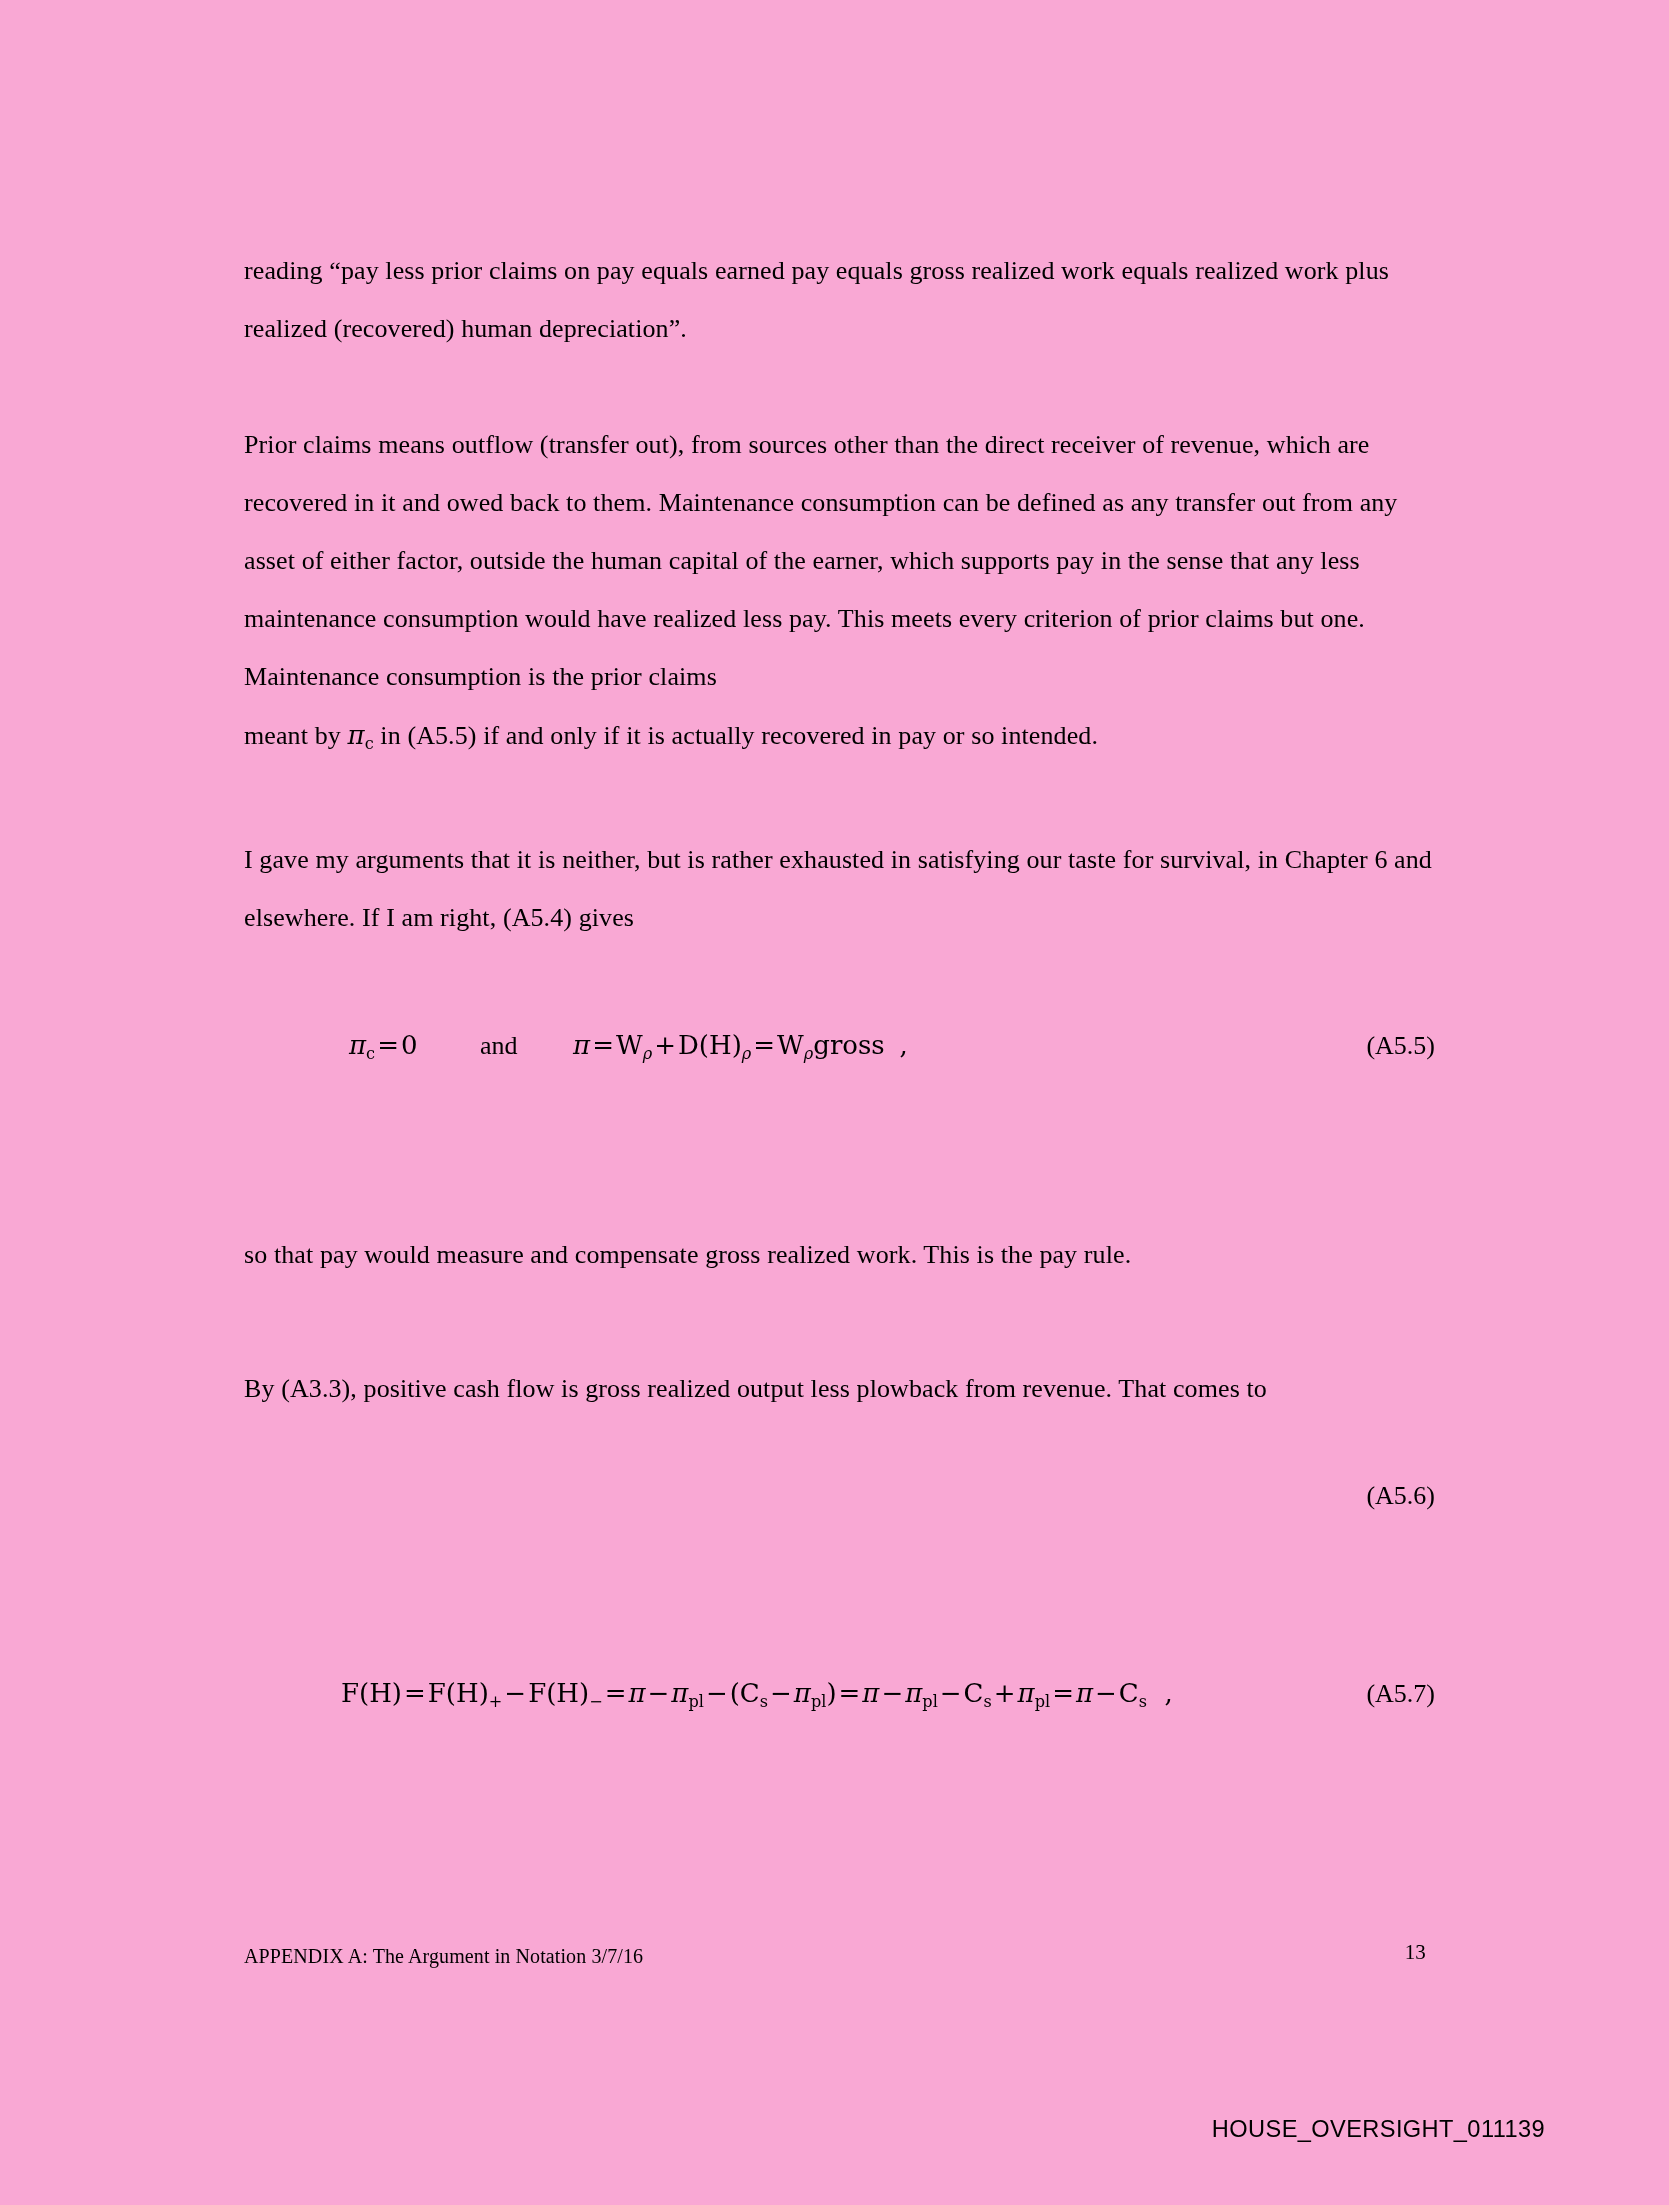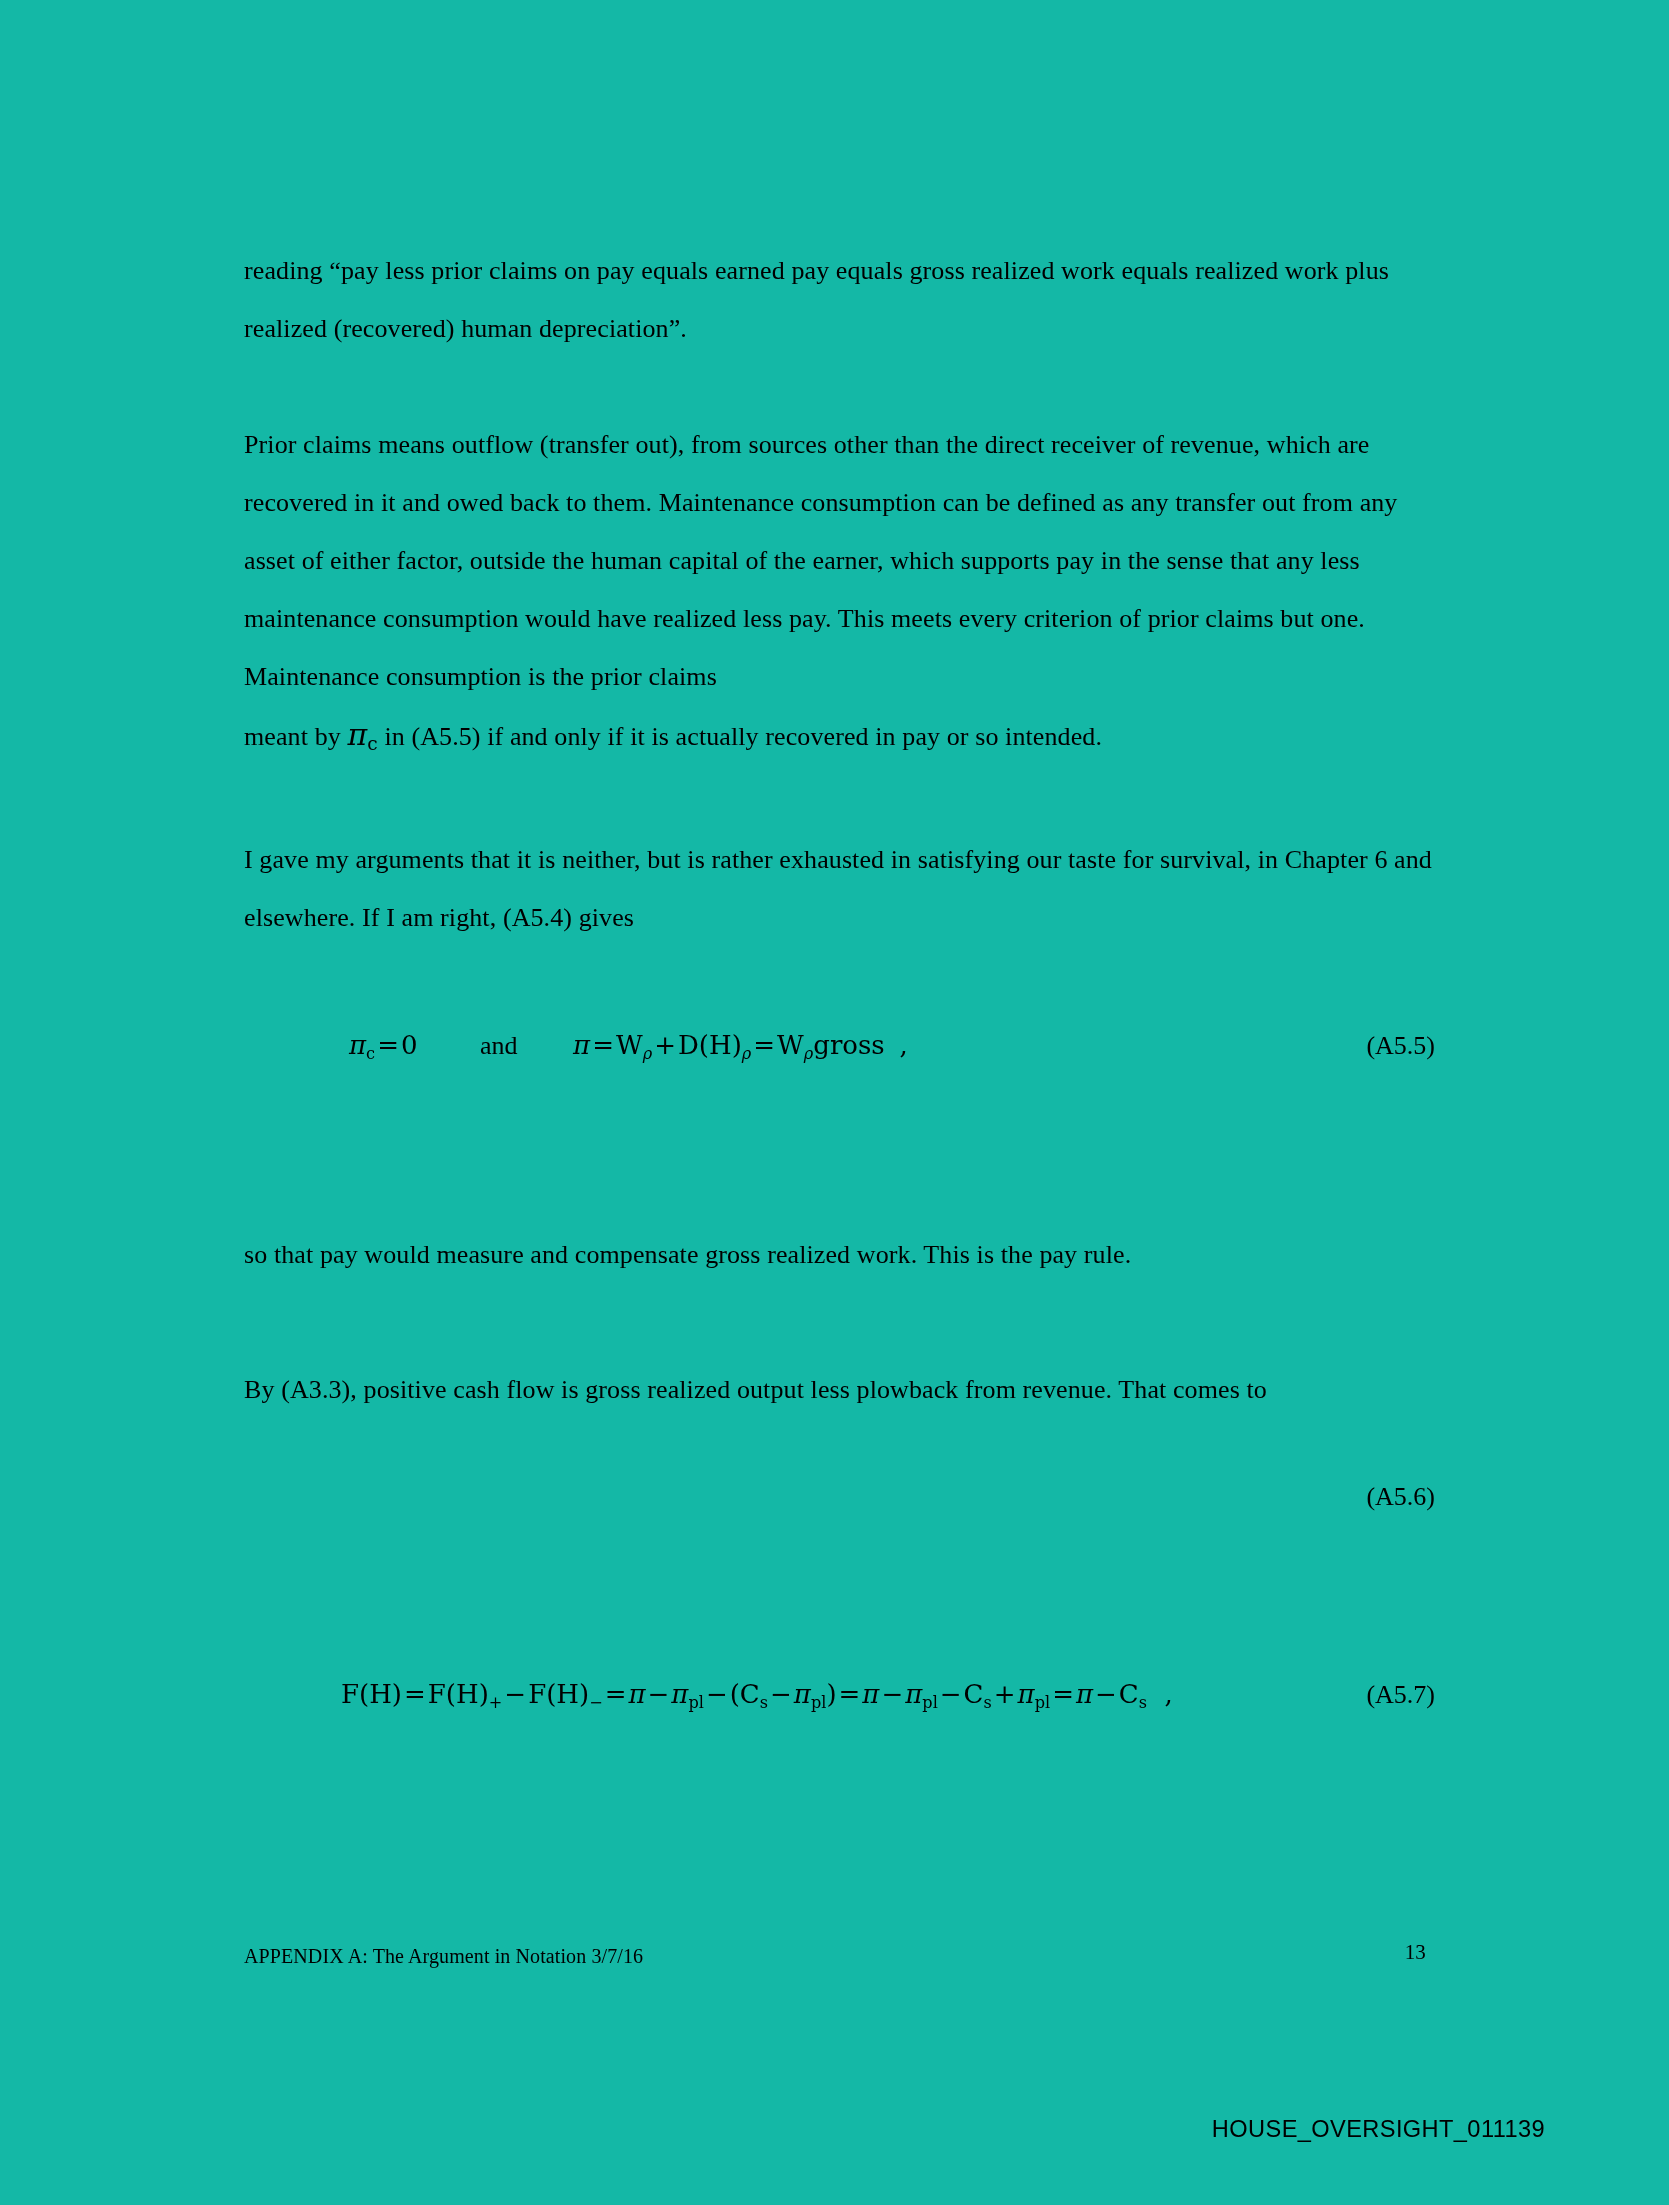--- a/index.html
+++ b/index.html
@@ -11,21 +11,21 @@
     width: 1669px;
     height: 2205px;
     font-family: "Liberation Serif", serif;
     color: #000000;
     position: relative;
     overflow: hidden;
   }
   .page {
     position: absolute;
     inset: 0;
-    background: #14b8a6;
+    background: #f9a8d4;
   }
   .content {
     position: absolute;
     left: 244px;
     top: 242px;
     width: 1191px;
   }
   p.para {
     font-size: 26px;
     line-height: 58px;
@@ -64,21 +64,21 @@
   .upr { font-style: normal; }
   sub {
     font-size: 0.62em;
     vertical-align: -0.28em;
     font-style: normal;
   }
   sub.it-sub { font-style: italic; }
   .op { padding: 0 2px; }
   .inline-math {
     font-family: "DejaVu Serif", serif;
-    font-size: 30px;
+    font-size: 26px;
   }
 
   
   .footer {
     position: absolute;
     left: 244px;
     top: 1943px;
     width: 1191px;
     font-size: 20px;
     line-height: 26px;

